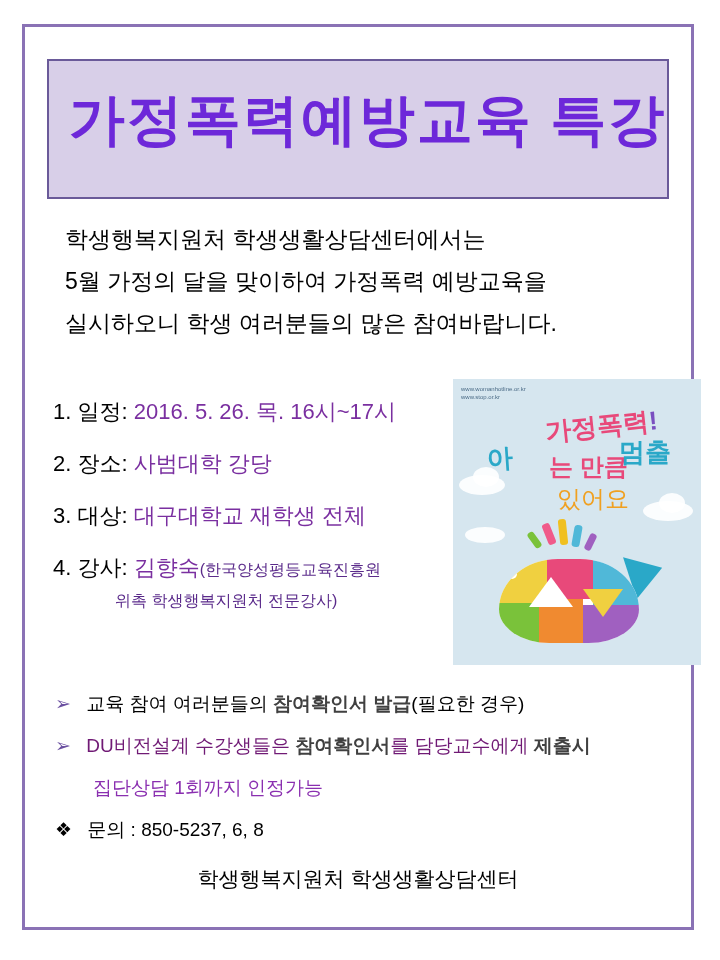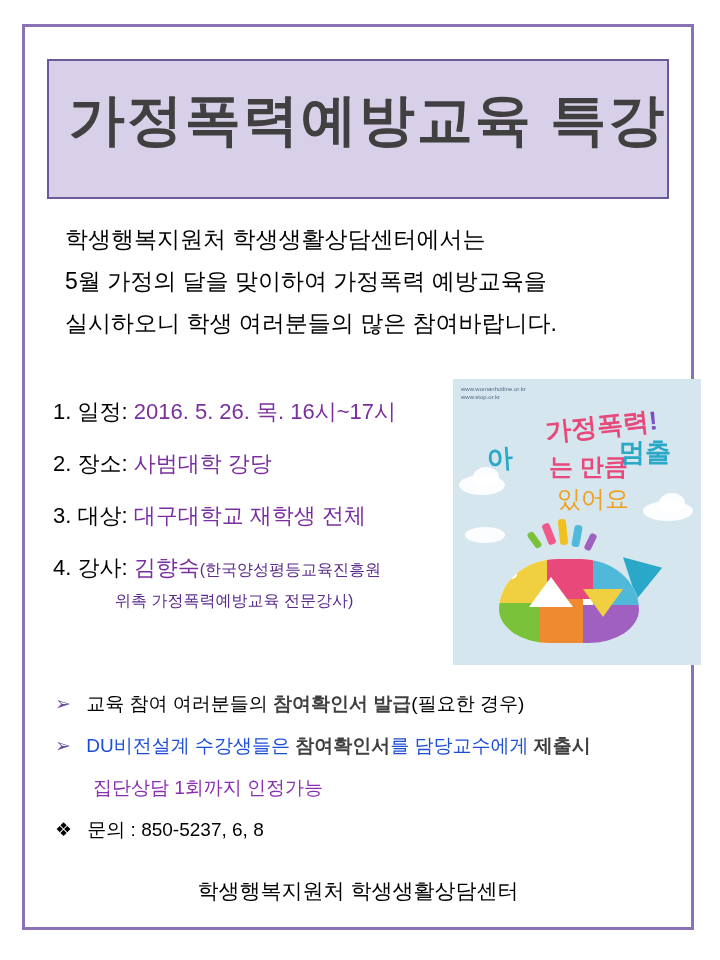--- a/index.html
+++ b/index.html
@@ -35,21 +35,21 @@
   }
   .title-text {
     position: absolute;
     left: 0;
     right: 0;
     top: 22px;
     text-align: center;
     font-size: 56px;
     font-weight: bold;
     letter-spacing: 2px;
-    color: #404040;
+    color: #6d28d9;
     font-family: "Liberation Sans", sans-serif;
     padding-left: 19px;
   }
   .intro {
     position: absolute;
     left: 40px;
     top: 191px;
     width: 600px;
     font-size: 23px;
     line-height: 42px;
@@ -182,34 +182,33 @@
     top: 660px;
     width: 620px;
     font-size: 19px;
     line-height: 34px;
   }
   .bullet { margin-bottom: 8px; white-space: nowrap; }
   .bmark { color: #6a4fa0; margin-right: 10px; }
   .bmark2 { color: #000; margin-right: 10px; }
   .t-black { color: #000; }
   .t-purple { color: #404040; font-weight: bold; }
-  .t-blue { color: #1d4ed8; }
+  .t-blue { color: #701a75; }
   .b-sub {
     margin-left: 38px;
     color: #8a2fb0;
     margin-bottom: 8px;
   }
   .footer {
     position: absolute;
     left: 0; right: 0;
     top: 838px;
     text-align: center;
     font-size: 21px;
     color: #000;
-    margin-top: 12px;
   }
 </style>
 </head>
 <body>
 
 <div class="poster">
 
   <div class="title-box">
     <div class="title-text">가정폭력예방교육 특강</div>
   </div>
@@ -238,21 +237,21 @@
       <span class="num">3.</span>
       <span class="lbl">대상:</span>
       <span class="val">대구대학교 재학생 전체</span>
     </div>
 
     <div class="detail-row">
       <span class="num">4.</span>
       <span class="lbl">강사:</span>
       <span class="val">김향숙</span><span class="sub-note">(한국양성평등교육진흥원</span>
     </div>
-    <div class="lecturer-line2">위촉 가정폭력예방교육 전문강사)</div>
+    <div class="lecturer-line2">위촉 학생행복지원처 전문강사)</div>
   </div>
 
   <div class="poster-img">
     <div class="cloud" style="left:6px; top:96px; width:46px; height:20px;"></div>
     <div class="cloud" style="left:20px; top:88px; width:26px; height:20px;"></div>
     <div class="cloud" style="left:190px; top:122px; width:50px; height:20px;"></div>
     <div class="cloud" style="left:206px; top:114px; width:26px; height:20px;"></div>
     <div class="cloud" style="left:12px; top:148px; width:40px; height:16px;"></div>
 
     <div class="pi-url">

